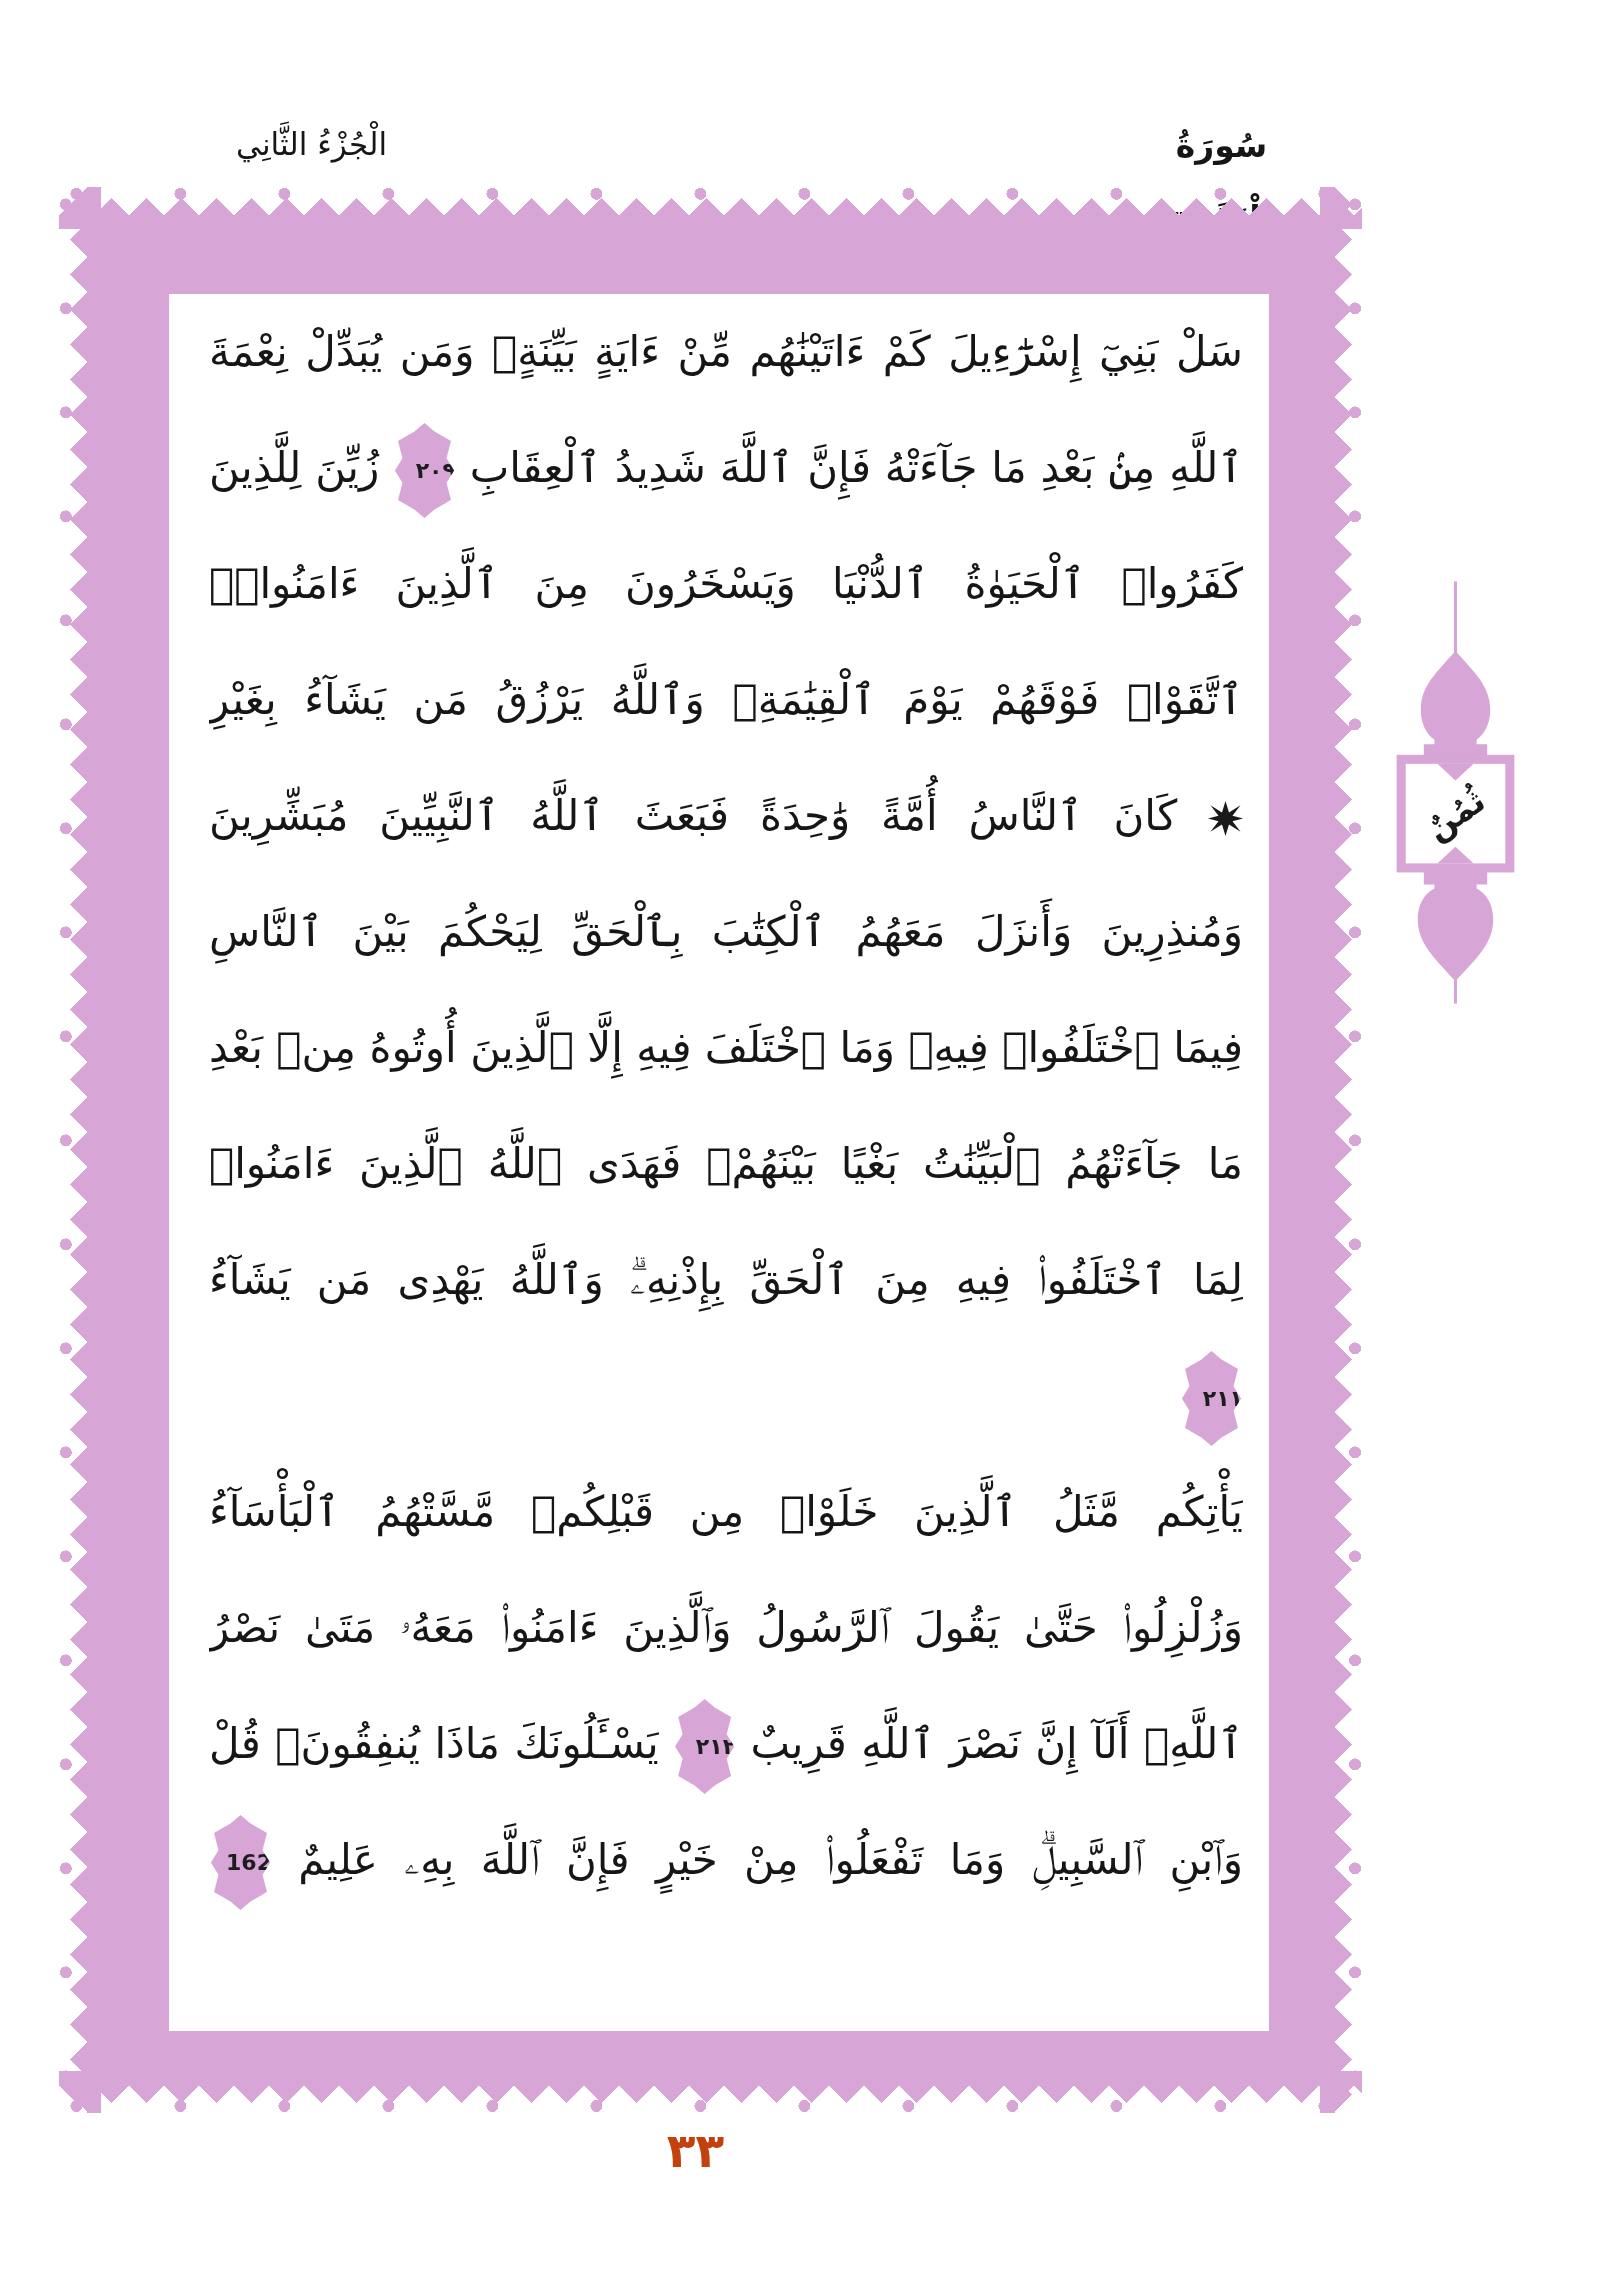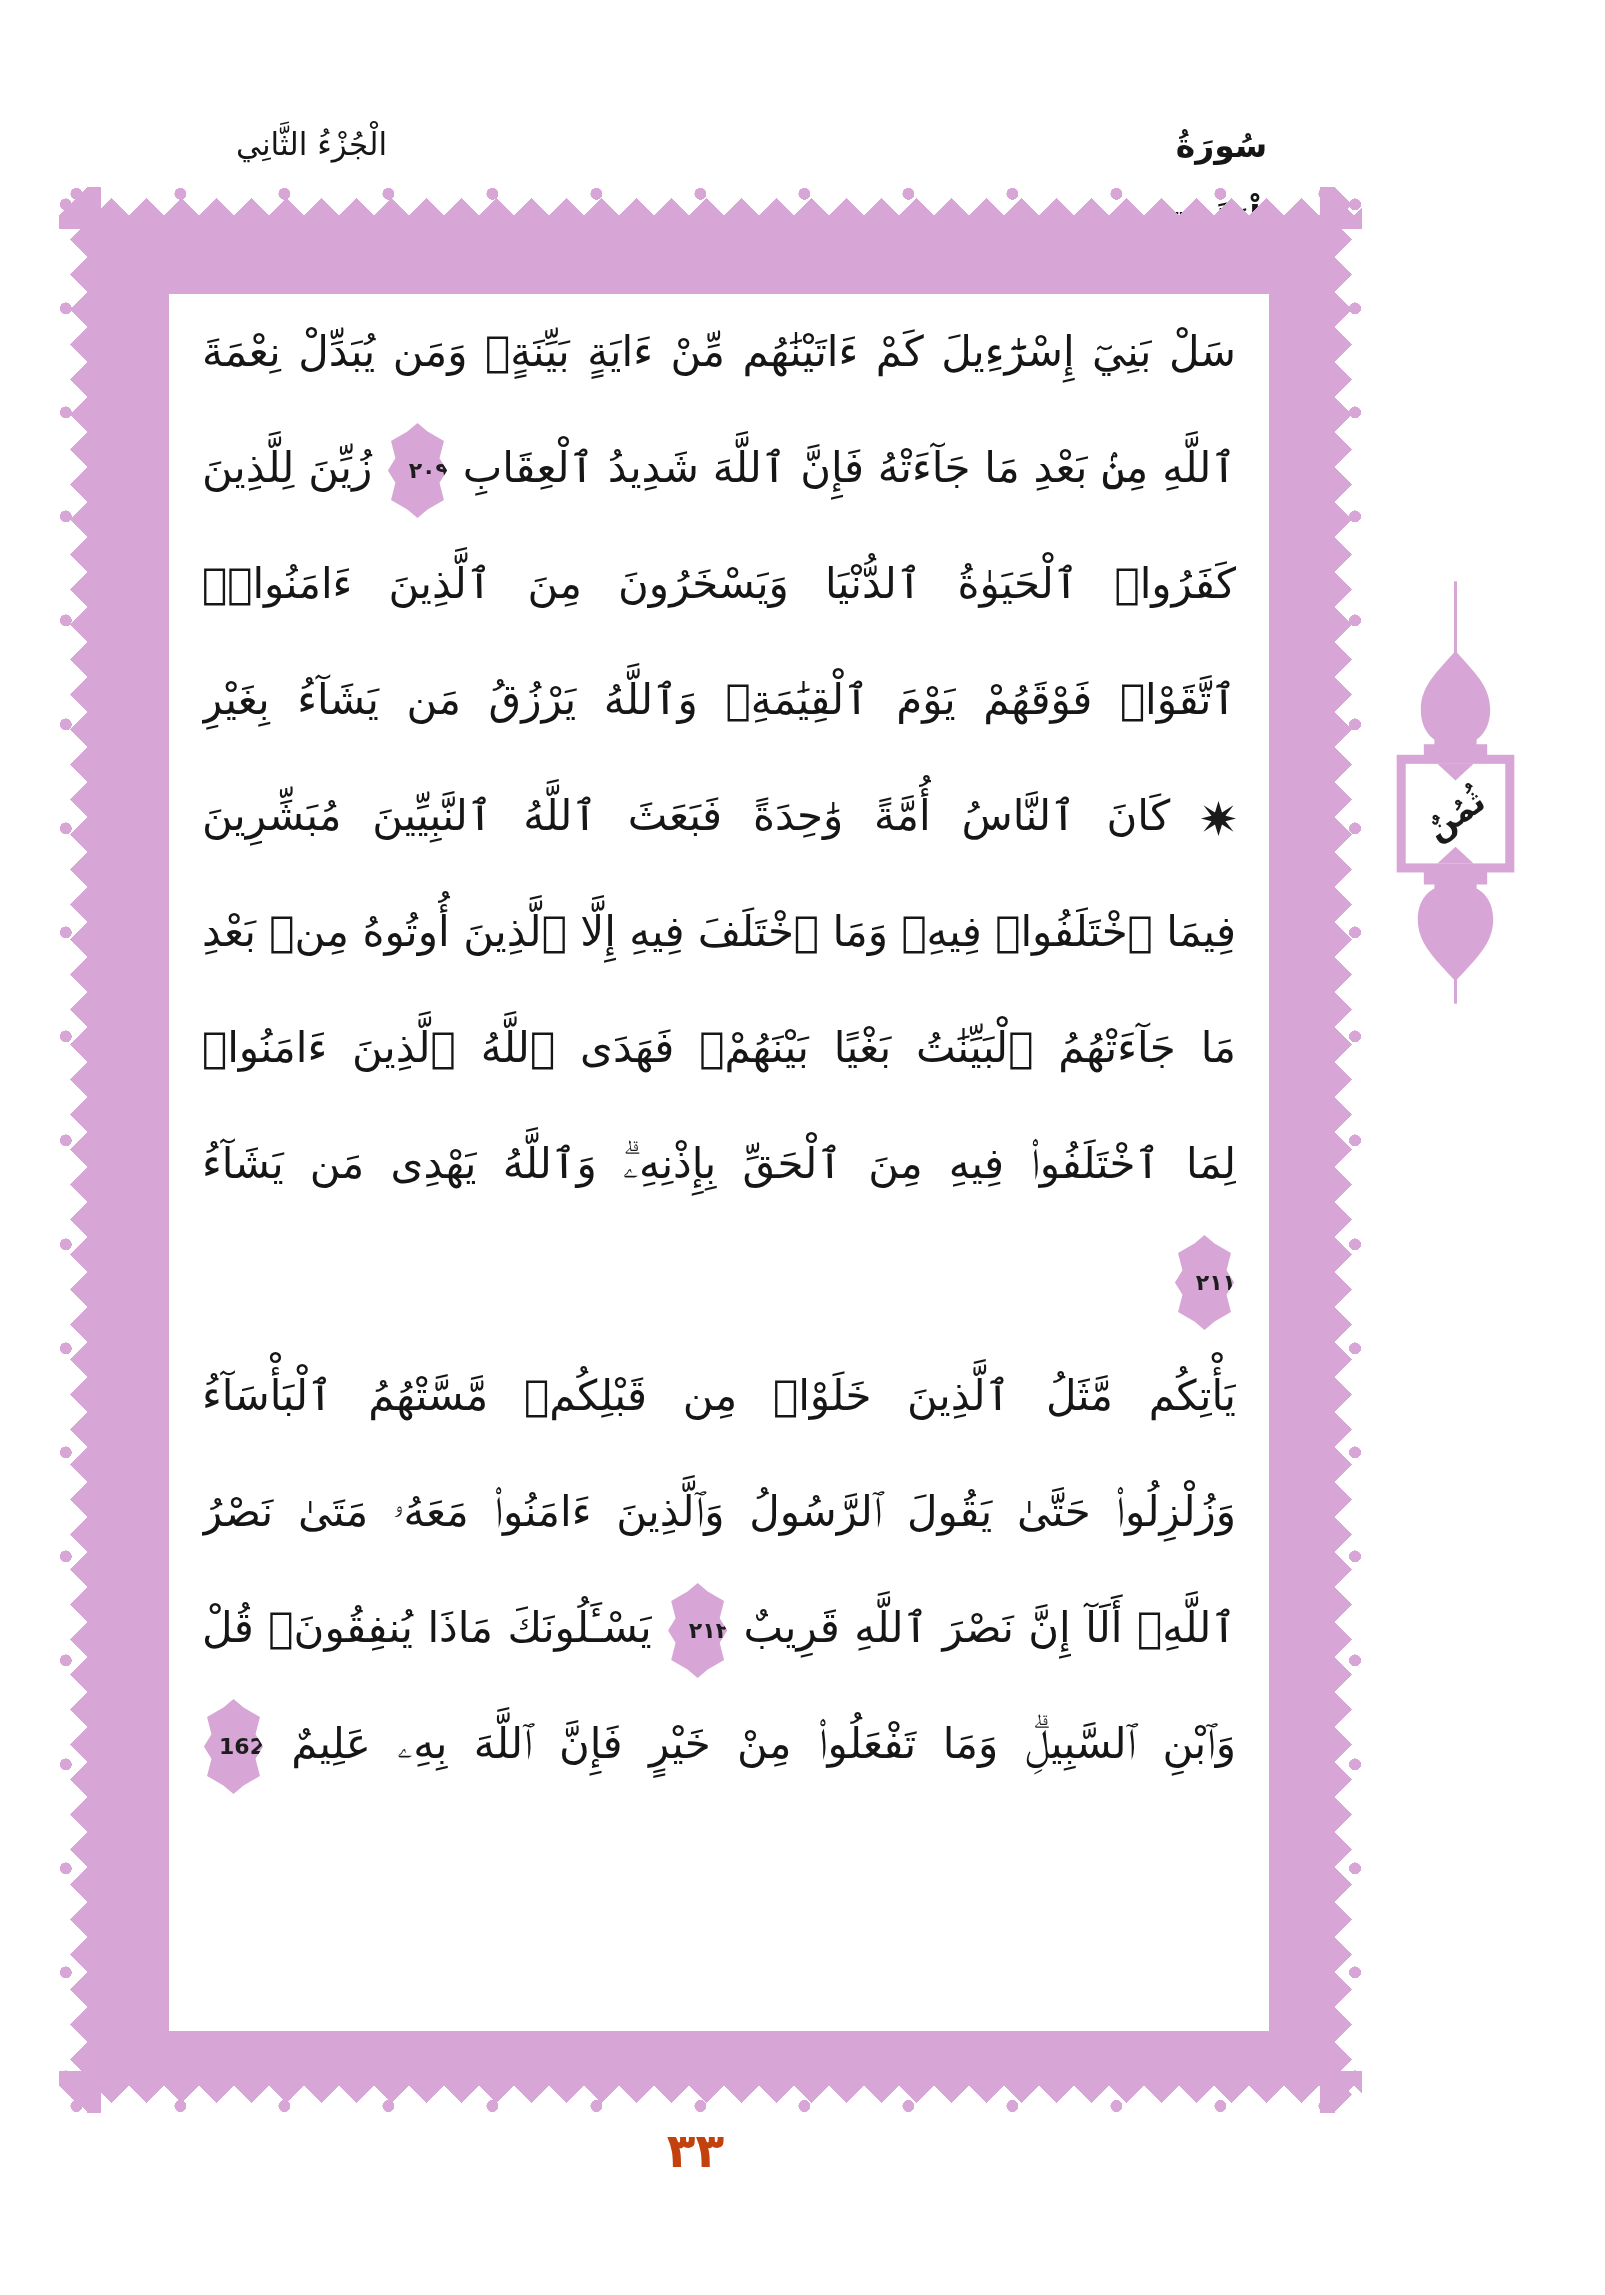--- a/index.html
+++ b/index.html
@@ -49,21 +49,21 @@
     background-repeat:repeat-y;}
   .teeth-right{left:1320px;top:187px;width:42px;height:1926px;
     background-image:
       radial-gradient(circle 6px at 35px 17.4px, var(--pink) 98%, rgba(0,0,0,0)),
       conic-gradient(from 225deg at 100% 50%, var(--pink) 90deg, rgba(0,0,0,0) 0);
     background-size:42px 104px, 32px 35px;
     background-position:0 0, 0 0;
     background-repeat:repeat-y;}
 
   
-  .text-area{position:absolute;left:169px;top:294px;width:1100px;height:1737px;
+  .text-area{position:absolute;left:176px;top:294px;width:1100px;height:1737px;
     padding:0 33px;direction:rtl;}
   .line{height:116px;line-height:116px;font-size:42px;white-space:normal;
     text-align:justify;text-align-last:justify;overflow:hidden;color:var(--ink);}
   .seg{letter-spacing:0.8px;}
   .aya{display:inline-block;width:63px;height:95px;vertical-align:middle;
     background:var(--pink);
     clip-path:polygon(50% 0%,66% 9%,92% 19%,85% 37%,97% 50%,85% 63%,92% 81%,66% 91%,50% 100%,34% 91%,8% 81%,15% 63%,3% 50%,15% 37%,8% 19%,34% 9%);
     text-align:center;}
   .aya-num{display:block;width:100%;height:100%;line-height:95px;font-size:22px;
     color:#1d1d1d;font-weight:bold;letter-spacing:0;}
@@ -95,20 +95,21 @@
   <div class="teeth teeth-left"></div>
   <div class="teeth teeth-right"></div>
   <div class="frame-band"></div>
 
   <div class="text-area">
       <div class="line"><span class="seg">سَلْ بَنِيٓ إِسْرَٰٓءِيلَ كَمْ ءَاتَيْنَٰهُم مِّنْ ءَايَةٍ بَيِّنَةٍۗ وَمَن يُبَدِّلْ نِعْمَةَ</span> </div>
       <div class="line"><span class="seg">ٱللَّهِ مِنۢ بَعْدِ مَا جَآءَتْهُ فَإِنَّ ٱللَّهَ شَدِيدُ ٱلْعِقَابِ</span> <span class="aya"><span class="aya-num">٢٠٩</span></span> <span class="seg">زُيِّنَ لِلَّذِينَ</span> </div>
       <div class="line"><span class="seg">كَفَرُوا۟ ٱلْحَيَوٰةُ ٱلدُّنْيَا وَيَسْخَرُونَ مِنَ ٱلَّذِينَ ءَامَنُوا۟ۘ وَٱلَّذِينَ</span> </div>
       <div class="line"><span class="seg">ٱتَّقَوْا۟ فَوْقَهُمْ يَوْمَ ٱلْقِيَٰمَةِۗ وَٱللَّهُ يَرْزُقُ مَن يَشَآءُ بِغَيْرِ حِسَابٍ</span>  </div>
       <div class="line"><span class="hizb" title="۞"></span> <span class="seg">كَانَ ٱلنَّاسُ أُمَّةً وَٰحِدَةً فَبَعَثَ ٱللَّهُ ٱلنَّبِيِّينَ مُبَشِّرِينَ</span> </div>
+      <div class="line"><span class="seg">وَمُنذِرِينَ وَأَنزَلَ مَعَهُمُ ٱلْكِتَٰبَ بِٱلْحَقِّ لِيَحْكُمَ بَيْنَ ٱلنَّاسِ</span> </div>
       <div class="line"><span class="seg">فِيمَا ٱخْتَلَفُوا۟ فِيهِۚ وَمَا ٱخْتَلَفَ فِيهِ إِلَّا ٱلَّذِينَ أُوتُوهُ مِنۢ بَعْدِ</span> </div>
       <div class="line"><span class="seg">مَا جَآءَتْهُمُ ٱلْبَيِّنَٰتُ بَغْيًا بَيْنَهُمْۖ فَهَدَى ٱللَّهُ ٱلَّذِينَ ءَامَنُوا۟</span> </div>
       <div class="line"><span class="seg">لِمَا ٱخْتَلَفُوا۟ فِيهِ مِنَ ٱلْحَقِّ بِإِذْنِهِۦۗ وَٱللَّهُ يَهْدِى مَن يَشَآءُ</span> </div>
       <div class="line"> <span class="aya"><span class="aya-num">٢١١</span></span>  </div>
       <div class="line"><span class="seg">يَأْتِكُم مَّثَلُ ٱلَّذِينَ خَلَوْا۟ مِن قَبْلِكُمۖ مَّسَّتْهُمُ ٱلْبَأْسَآءُ وَٱلضَّرَّآءُ</span> </div>
       <div class="line"><span class="seg">وَزُلْزِلُوا۟ حَتَّىٰ يَقُولَ ٱلرَّسُولُ وَٱلَّذِينَ ءَامَنُوا۟ مَعَهُۥ مَتَىٰ نَصْرُ</span> </div>
       <div class="line"><span class="seg">ٱللَّهِۗ أَلَآ إِنَّ نَصْرَ ٱللَّهِ قَرِيبٌ</span> <span class="aya"><span class="aya-num">٢١٢</span></span> <span class="seg">يَسْـَٔلُونَكَ مَاذَا يُنفِقُونَۖ قُلْ</span> </div>
       <div class="line"><span class="seg">وَٱبْنِ ٱلسَّبِيلِۗ وَمَا تَفْعَلُوا۟ مِنْ خَيْرٍ فَإِنَّ ٱللَّهَ بِهِۦ عَلِيمٌ</span> <span class="aya"><span class="aya-num">162</span></span> </div>
     </div>
 

